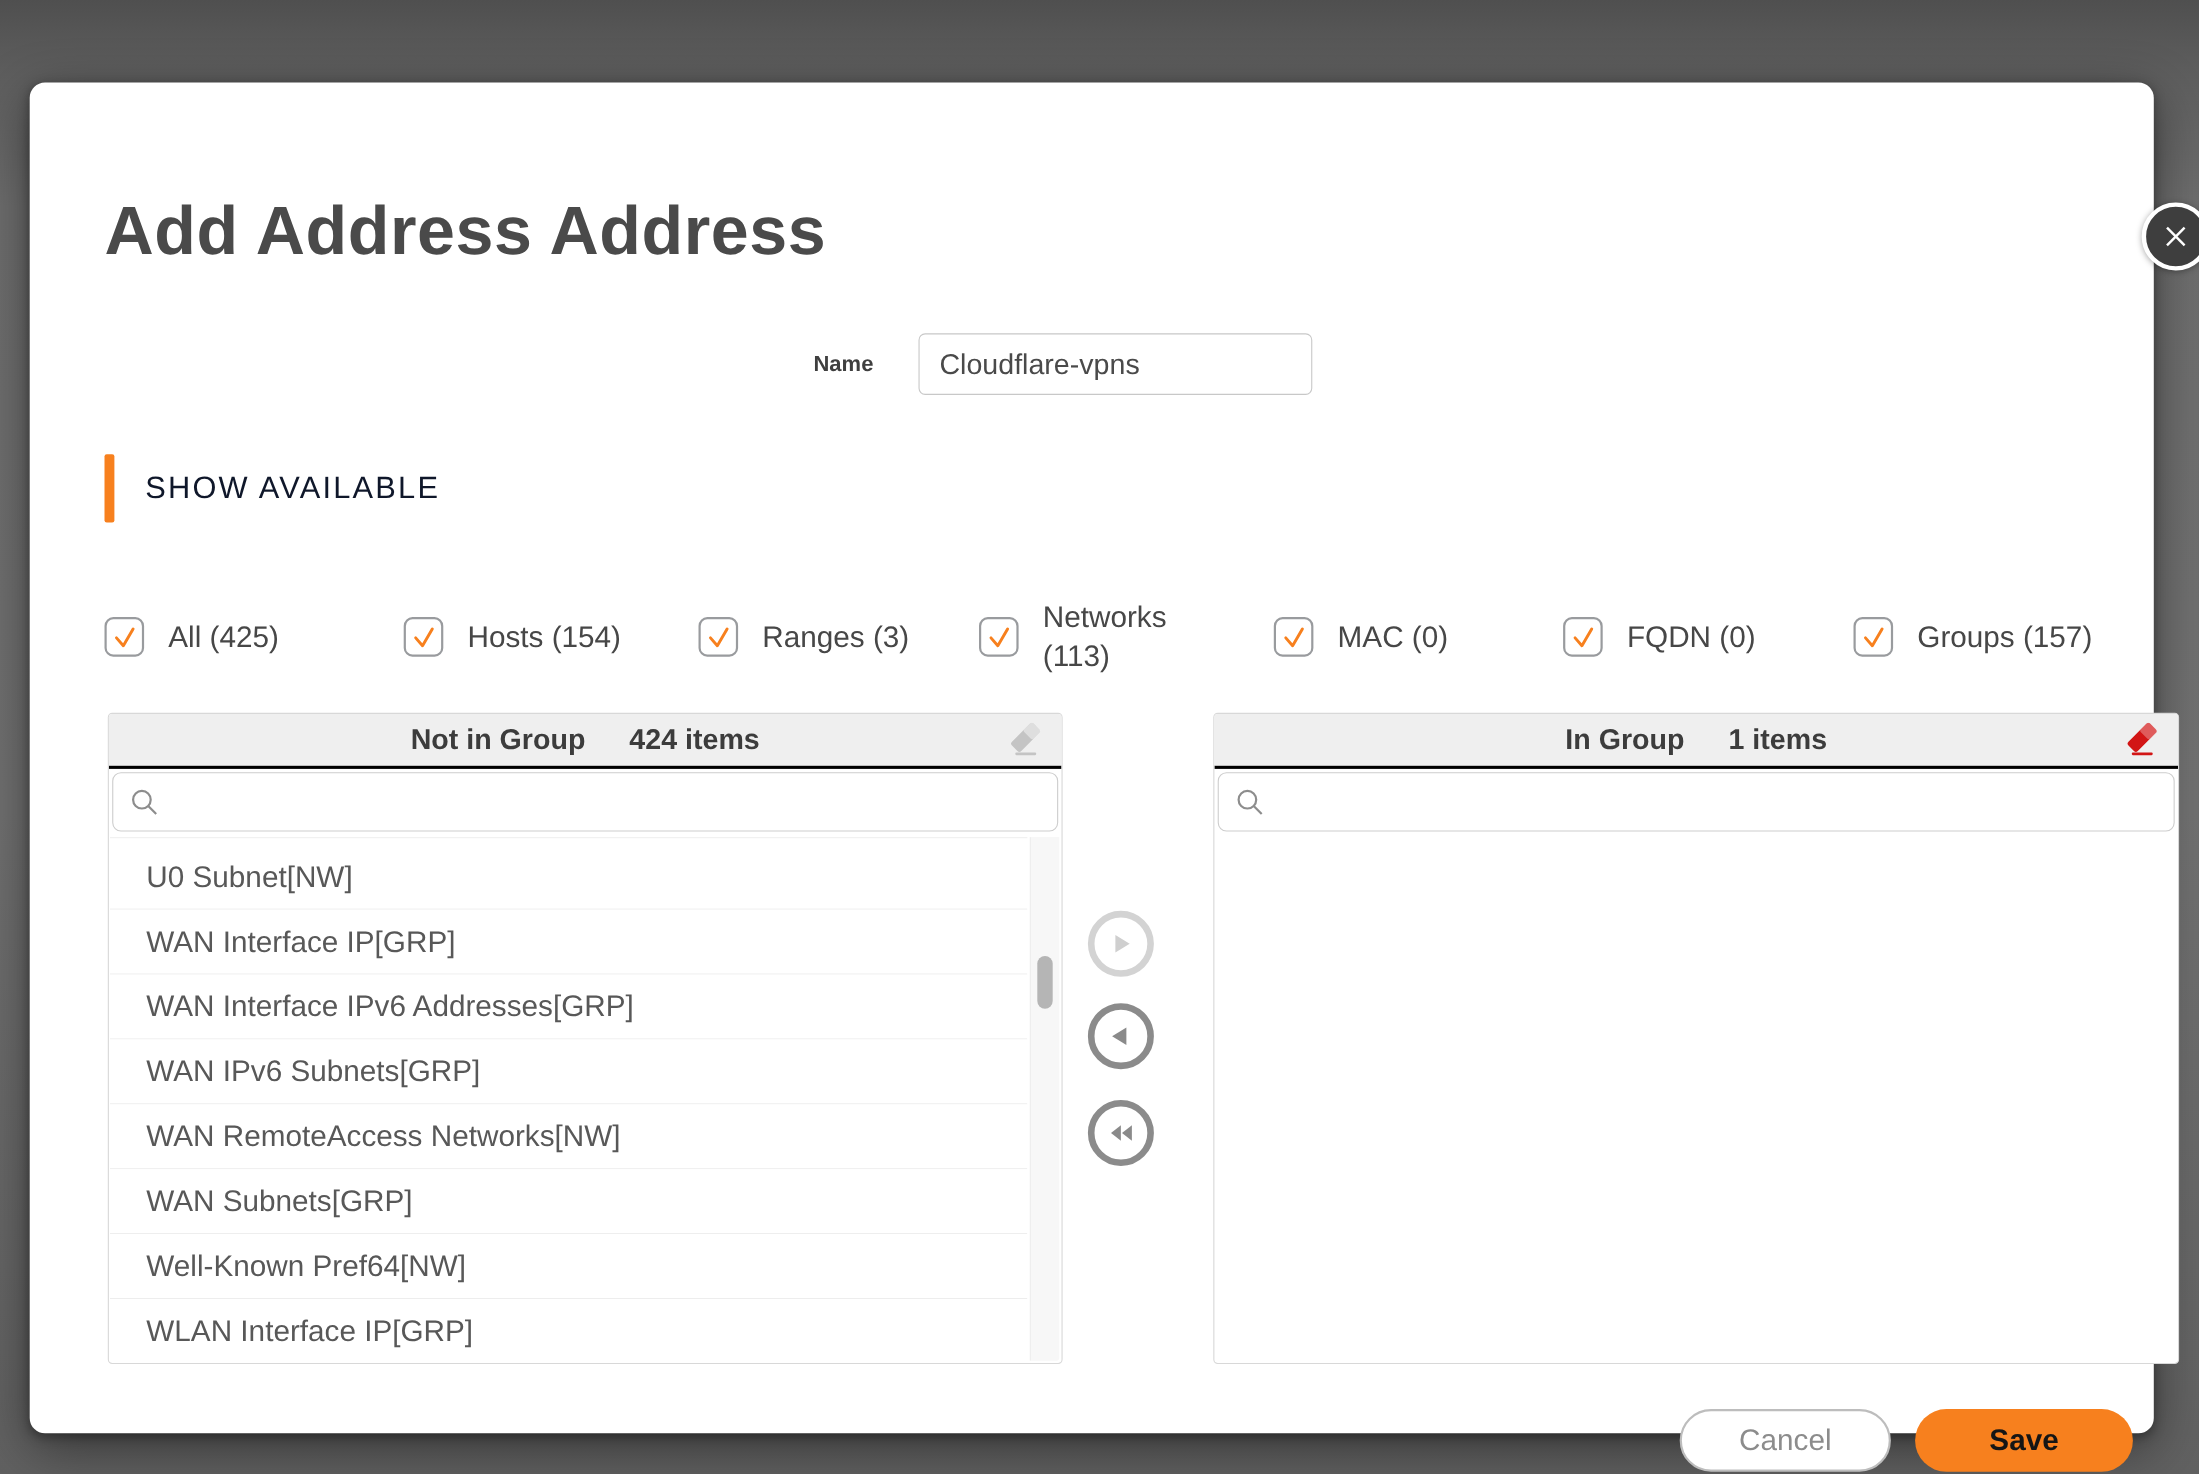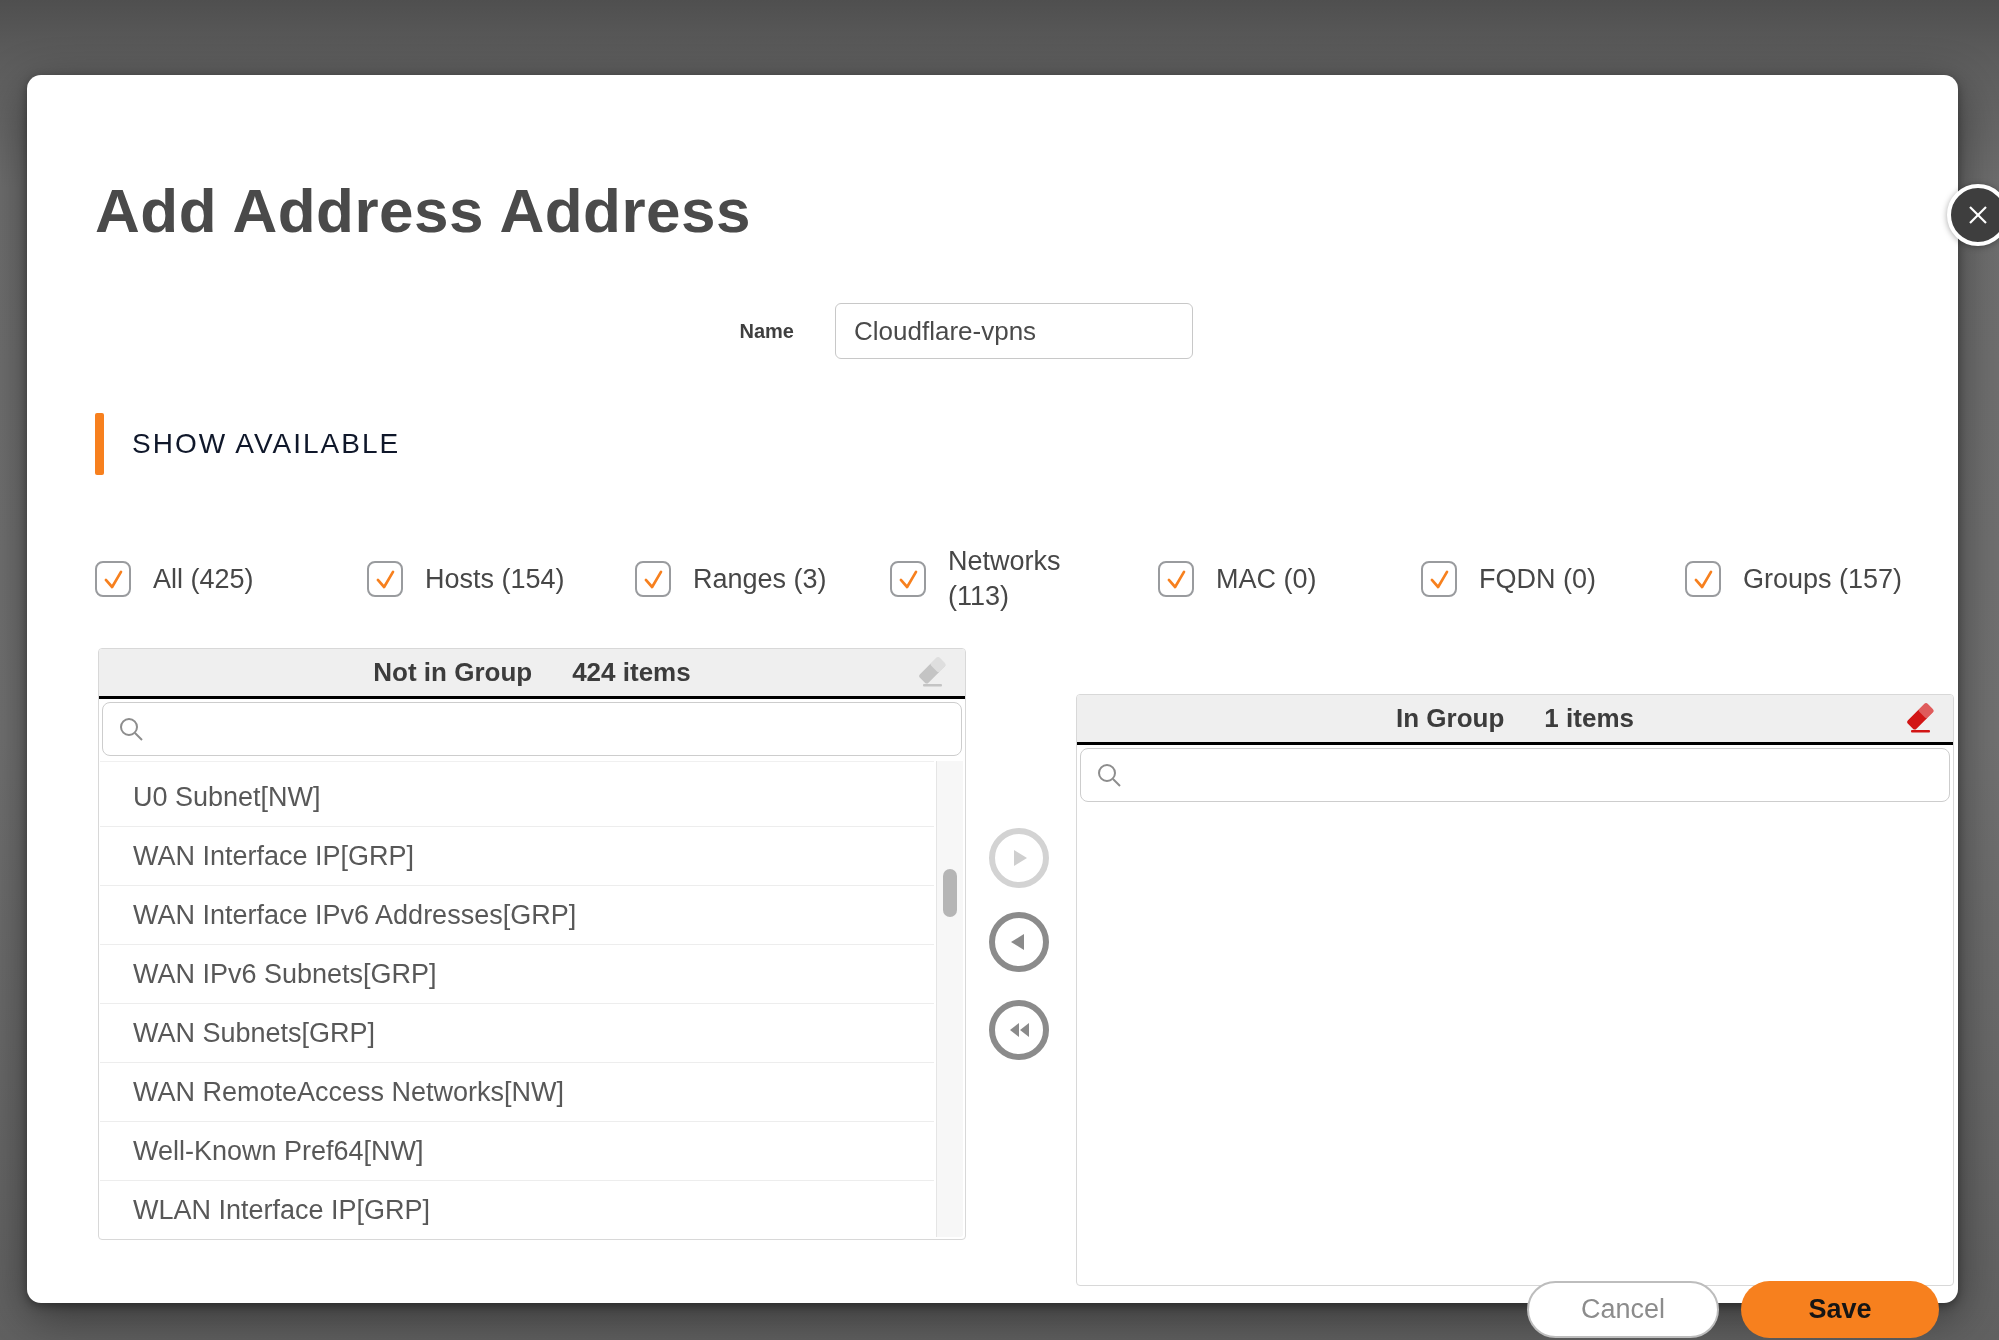--- a/index.html
+++ b/index.html
@@ -28,21 +28,21 @@
   .filters .filter-item:nth-of-type(4){width:268px}
   .filters .filter-item:nth-of-type(5){width:263px}
   .filters .filter-item:nth-of-type(6){width:264px}
   .checkbox{flex:0 0 36px;width:36px;height:36px;border:2px solid #999b9e;border-radius:8px;background:#fff;
     display:flex;align-items:center;justify-content:center;margin-right:22px;}
   .filter-label{font-size:27px;color:#474747;white-space:nowrap;line-height:1.28;}
   .filters .filter-item:nth-of-type(4) .filter-label{max-width:130px;white-space:normal;}
   
   .panel{position:absolute;top:573px;height:592px;background:#fff;border:1px solid #d8d8d8;border-radius:4px;}
   .left-panel{left:71px;width:868px;}
-  .right-panel{left:1049px;width:878px;margin-top:46px;}
+  .right-panel{left:1076px;width:878px;}
   .panel-header{position:relative;height:50px;background:#efefef;border-bottom:3px solid #000000;
     display:flex;align-items:center;justify-content:center;gap:40px;border-radius:3px 3px 0 0;}
   .panel-title,.panel-count{font-size:26px;font-weight:700;color:#3c3c3c;}
   .eraser{position:absolute;right:16px;top:50%;transform:translateY(-50%);cursor:pointer;line-height:0;}
   .eraser-disabled{color:#c4c4c4;}
   .eraser-active{color:var(--eraser-active,#D21515);}
   .searchbox{position:absolute;left:3px;right:3px;top:53px;height:54px;border:1px solid #cdcdcd;border-radius:8px;
     display:flex;align-items:center;background:#fff;}
   .searchbox svg{margin:0 12px 0 14px;flex:0 0 auto;}
   .search-input{border:none;outline:none;flex:1;height:100%;font-size:25px;color:#555;background:transparent;}
@@ -196,25 +196,25 @@
 
           <div class="row">
             <span>WAN Interface IPv6 Addresses[GRP]</span>
           </div>
 
           <div class="row">
             <span>WAN IPv6 Subnets[GRP]</span>
           </div>
 
           <div class="row">
+            <span>WAN RemoteAccess Networks[NW]</span>
+          </div>
+
+          <div class="row">
             <span>WAN Subnets[GRP]</span>
-          </div>
-
-          <div class="row">
-            <span>WAN RemoteAccess Networks[NW]</span>
           </div>
 
           <div class="row">
             <span>Well-Known Pref64[NW]</span>
           </div>
 
           <div class="row">
             <span>WLAN Interface IP[GRP]</span>
           </div>
         </div>

